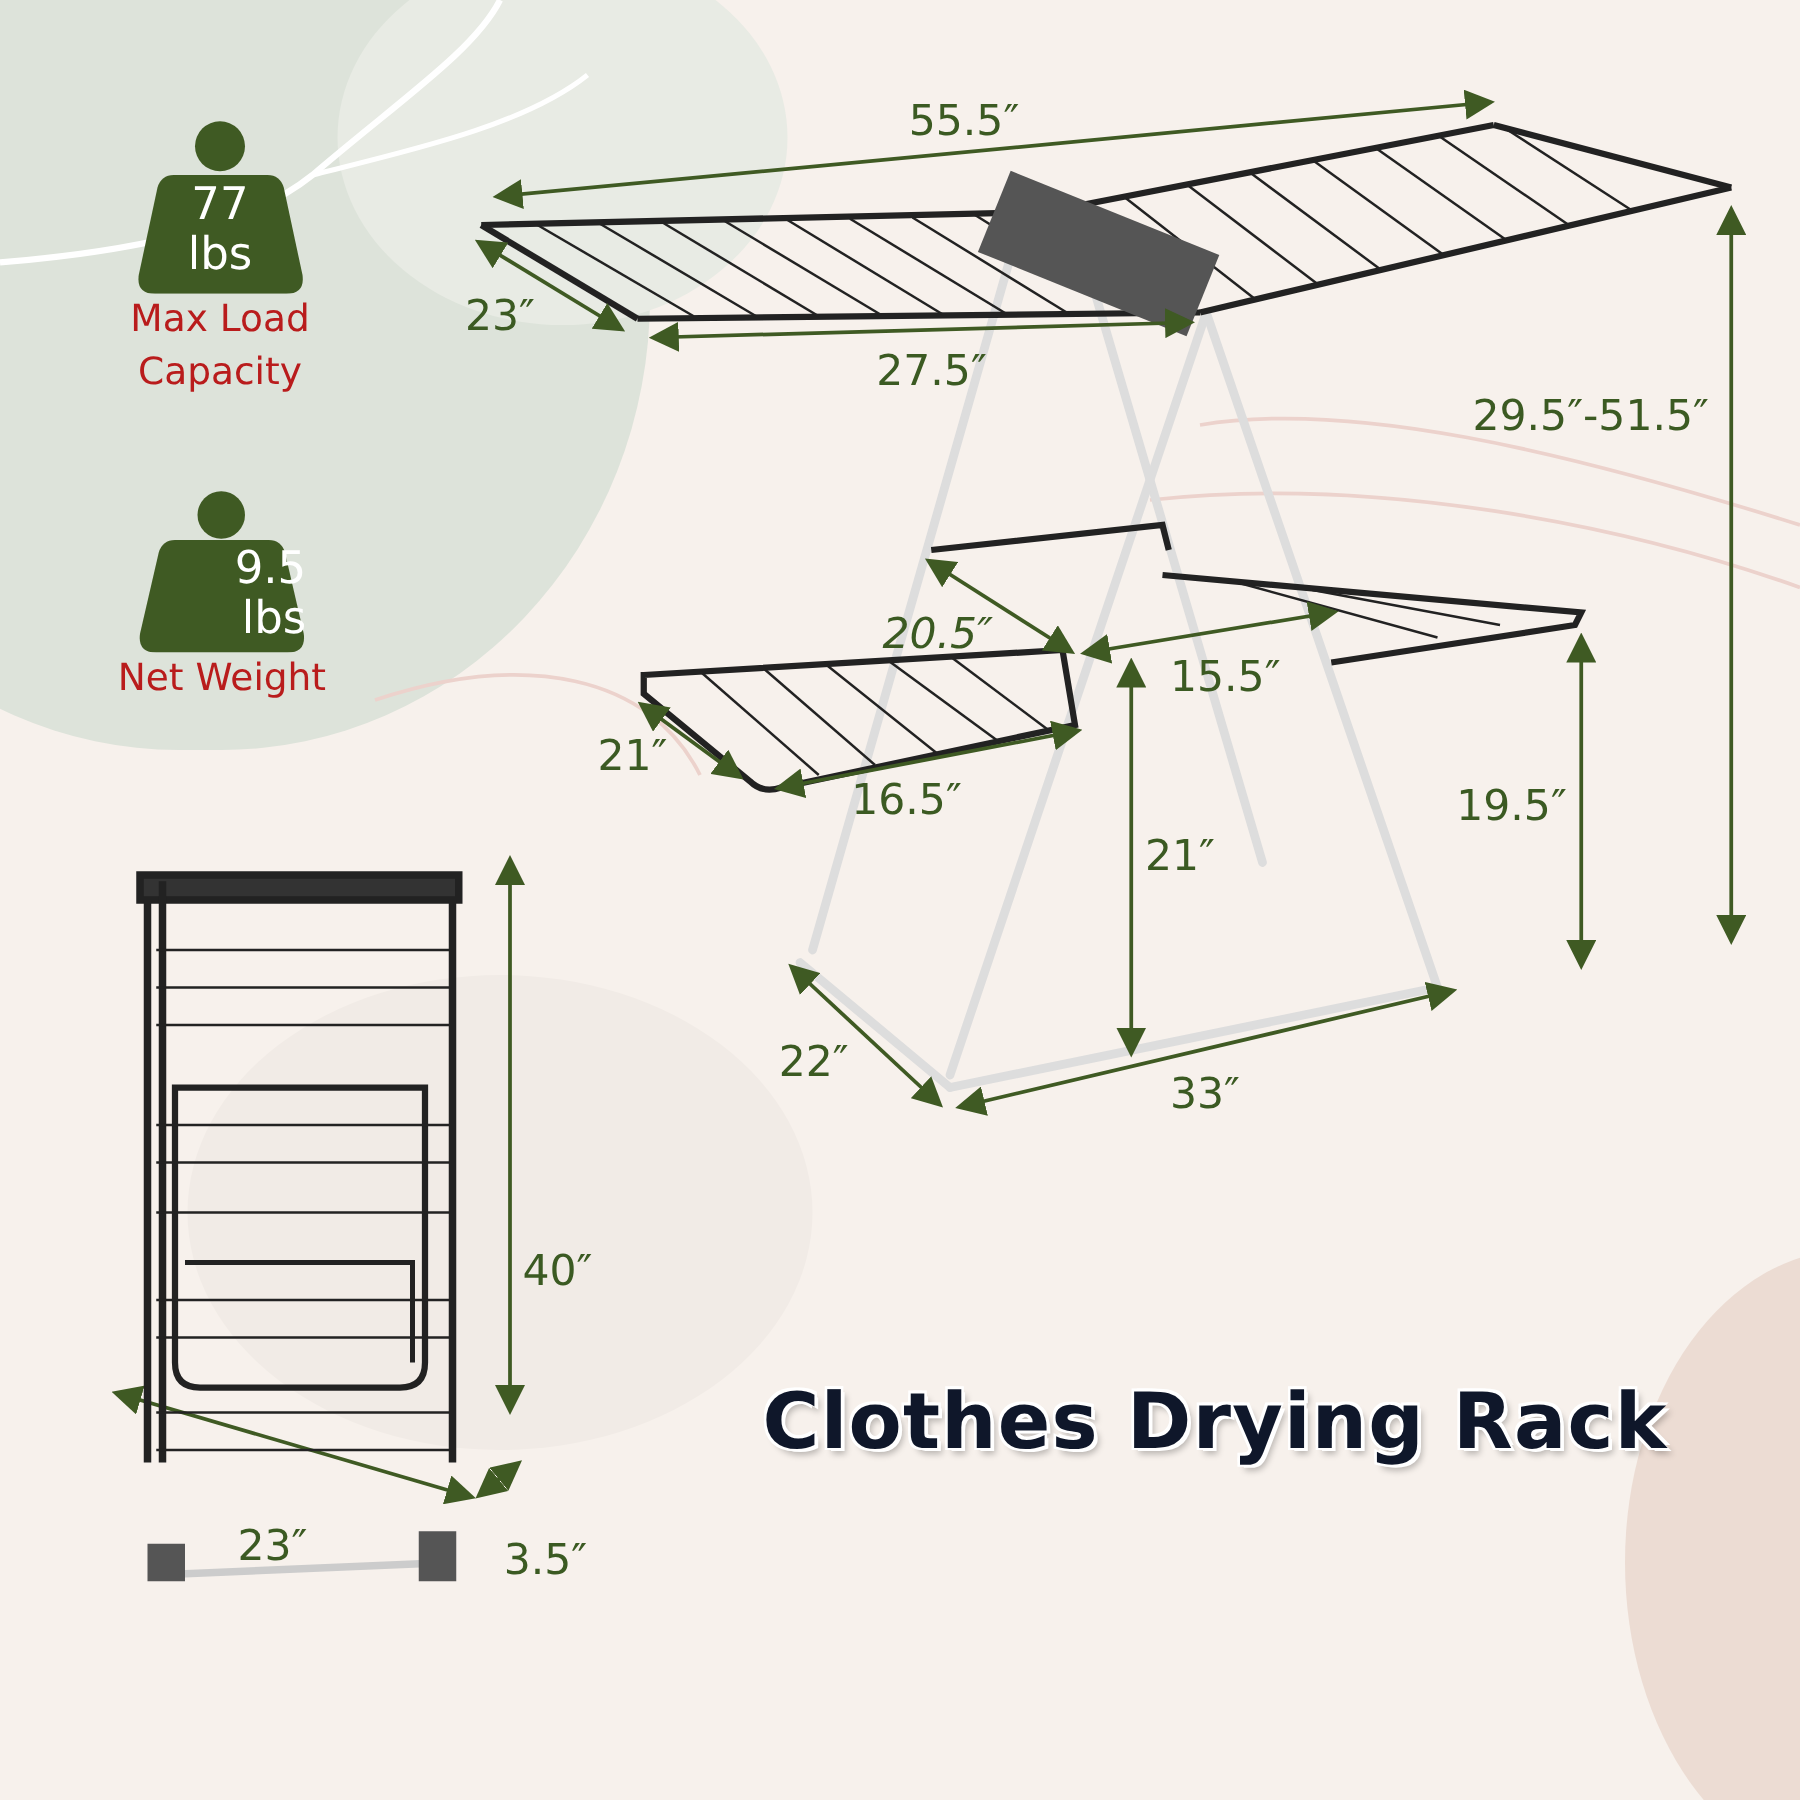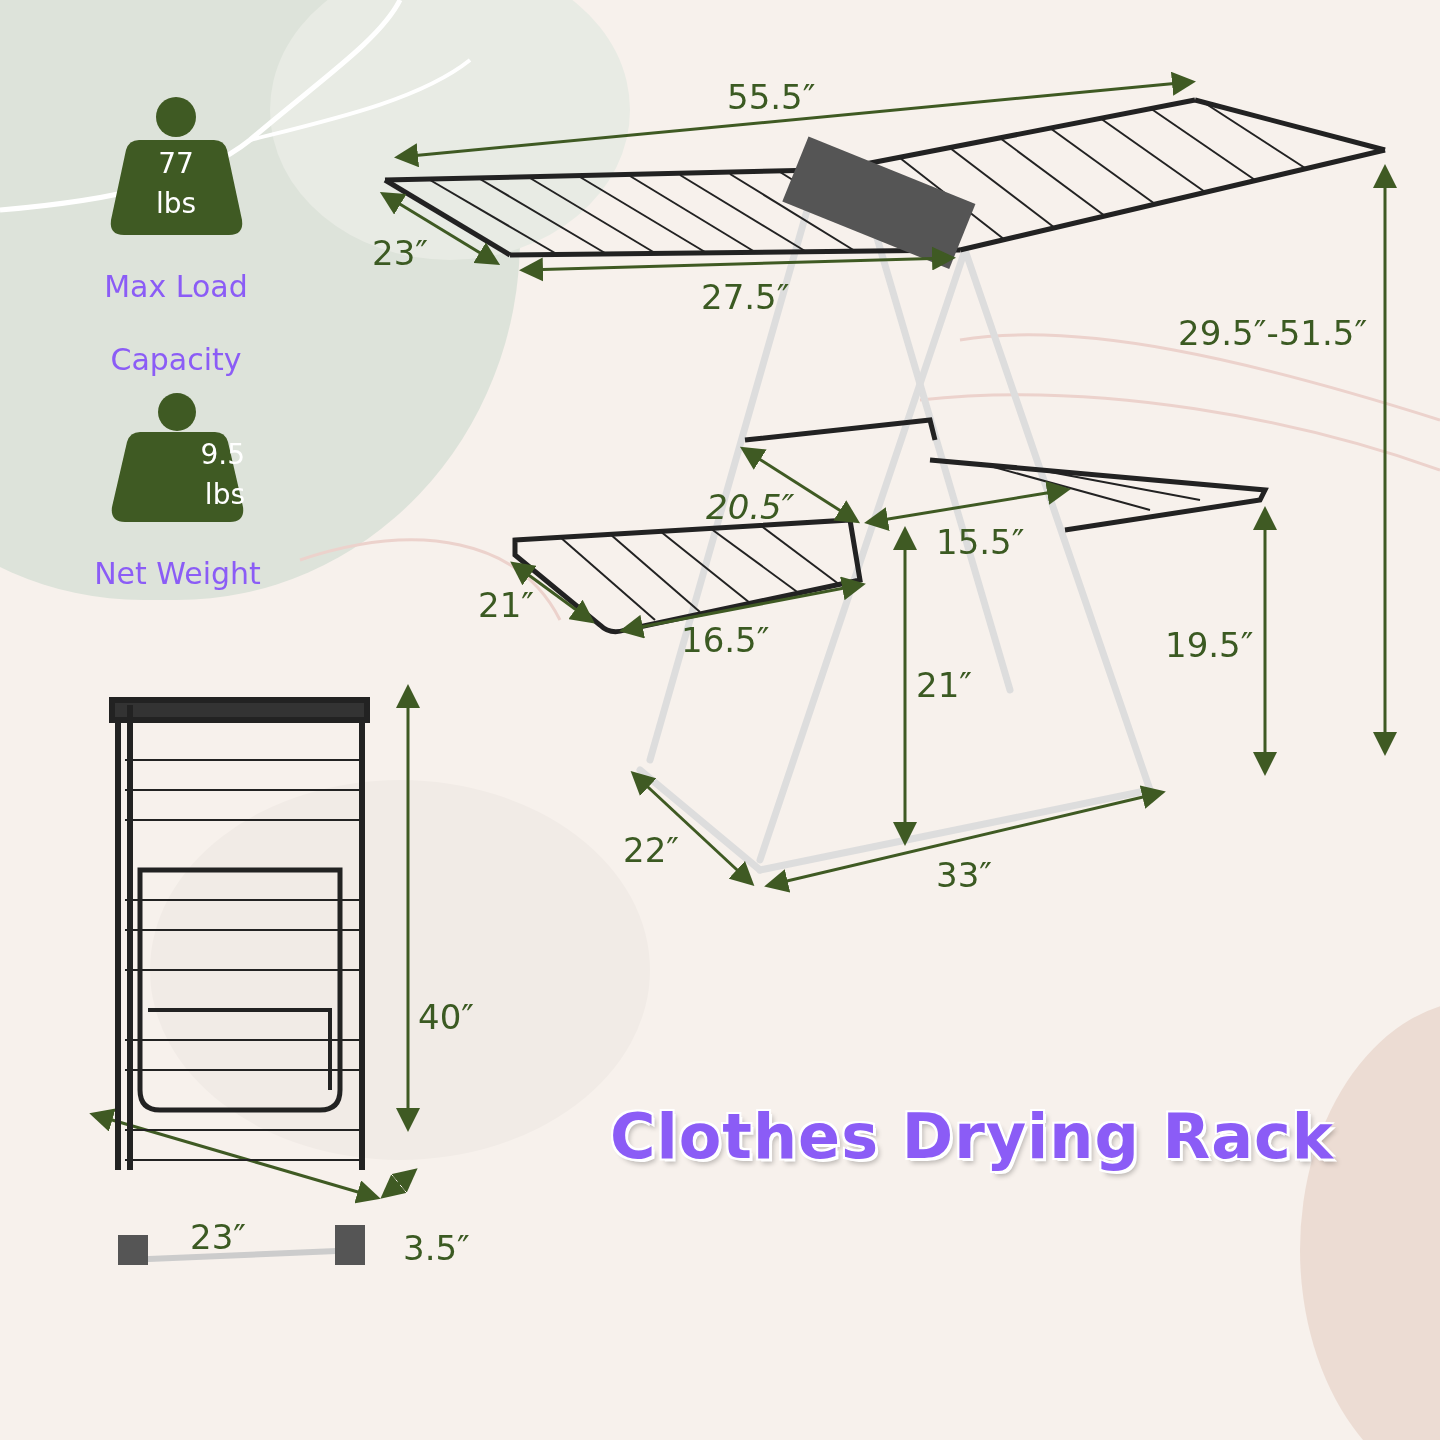--- a/index.html
+++ b/index.html
@@ -5,24 +5,24 @@
   html, body { margin:0; padding:0; }
   body { width:1440px; height:1440px; position:relative; overflow:hidden; background:#f7f1ec; font-family:"DejaVu Sans", sans-serif; }
   .bg-blob { position:absolute; border-radius:50%; }
   .blob1 { left:-200px; top:-160px; width:720px; height:760px; background:#dde3da; border-radius:45% 55% 50% 50%; }
   .blob2 { left:270px; top:-40px; width:360px; height:300px; background:#e8ebe4; }
   .blob3 { left:1300px; top:1000px; width:360px; height:500px; background:#ecdcd3; }
   .blob4 { left:150px; top:780px; width:500px; height:380px; background:#f1ebe6; }
   .stroke-lines { position:absolute; left:0; top:0; width:1440px; height:1440px; }
   .badge { position:absolute; text-align:center; }
   .weight-icon { position:relative; margin:0 auto; }
-  .weight-text { position:absolute; left:0; right:0; color:#fff; font-size:28px; line-height:42px; }
-  .badge-label { color:#8b5cf6; font-size:30px; line-height:42px;margin-top:31px; }
+  .weight-text { position:absolute; left:0; right:0; color:#fff; font-size:36px; line-height:42px; }
+  .badge-label { color:#b91c1c; font-size:30px; line-height:42px; }
   .dim { position:absolute; color:#3b5a22; font-size:34px; white-space:nowrap; }
-  .title { position:absolute; left:610px; top:1100px; font-family:"DejaVu Sans", sans-serif; font-weight:bold; font-size:62px; color:#8b5cf6; text-shadow:3px 3px 0 #fff, -2px -2px 0 #fff, 2px -2px 0 #fff, -2px 2px 0 #fff, 4px 5px 5px rgba(0,0,0,.25); letter-spacing:1px; }
+  .title { position:absolute; left:610px; top:1100px; font-family:"DejaVu Sans", sans-serif; font-weight:bold; font-size:62px; color:#0f172a; text-shadow:3px 3px 0 #fff, -2px -2px 0 #fff, 2px -2px 0 #fff, -2px 2px 0 #fff, 4px 5px 5px rgba(0,0,0,.25); letter-spacing:1px; }
   svg.rack { position:absolute; left:0; top:0; }
 </style>
 </head>
 <body>
 
 <div class="bg-blob blob1"></div>
 <div class="bg-blob blob2"></div>
 <div class="bg-blob blob4"></div>
 <div class="bg-blob blob3"></div>
 

